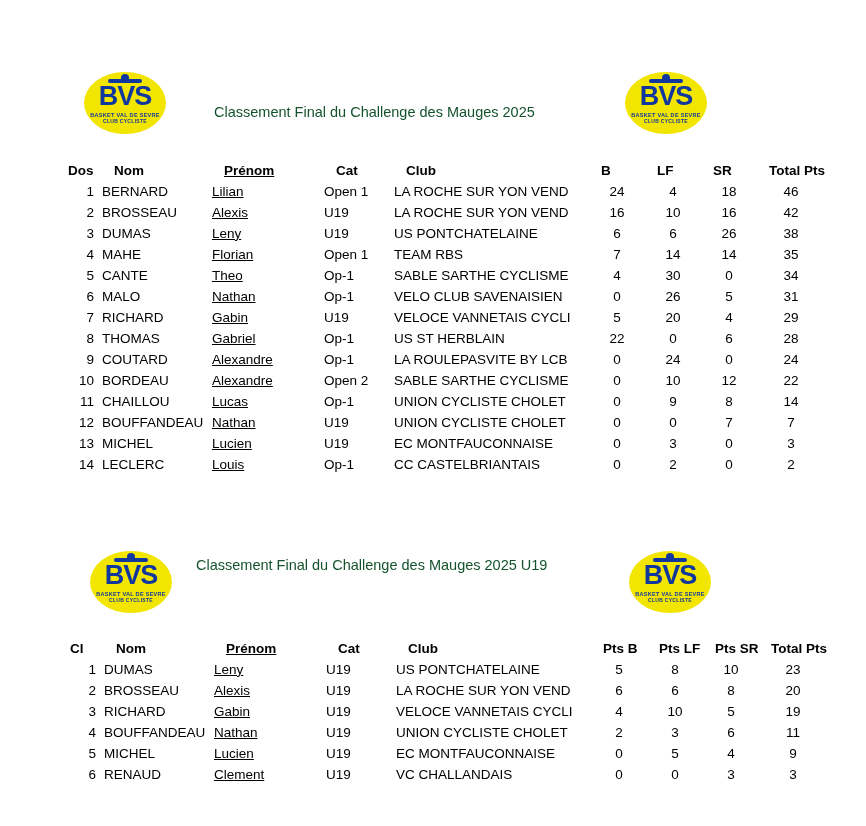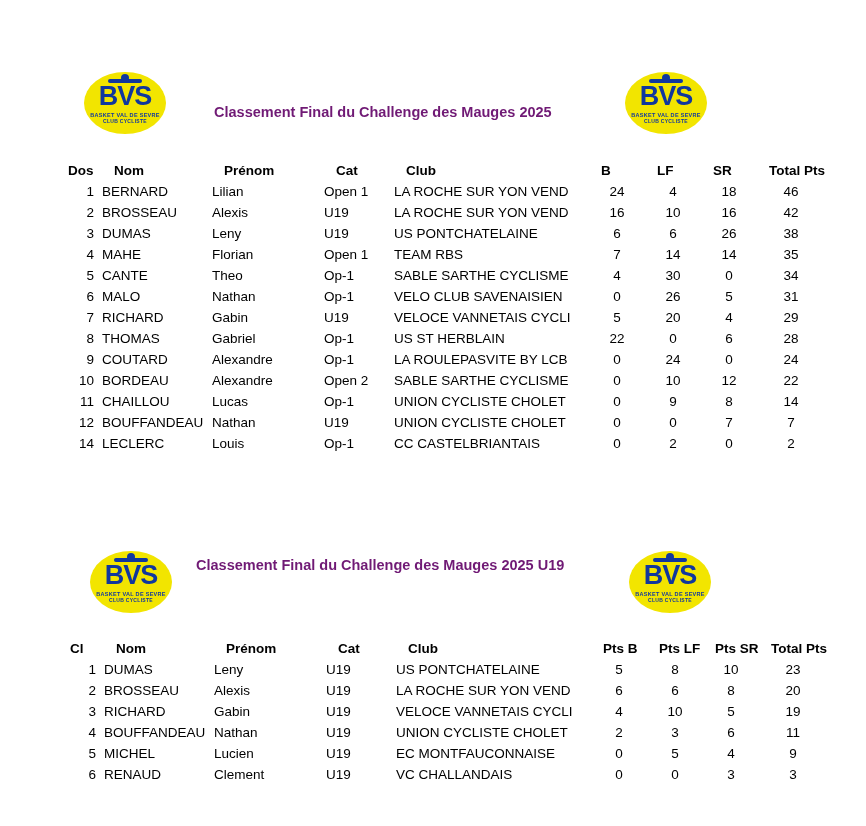--- a/index.html
+++ b/index.html
@@ -86,23 +86,23 @@
     font-size: 5px;
     font-weight: bold;
     color: #10379e;
     letter-spacing: 0.3px;
   }
 
   
   .doc-title {
     position: absolute;
     font-family: "Liberation Sans", sans-serif;
-    font-weight: bold;
+    font-weight: normal;
     font-size: 14.5px;
-    color: #701a75;
+    color: #14532d;
     white-space: nowrap;
   }
 
   
   table.rank {
     position: absolute;
     border-collapse: collapse;
     font-size: 13.5px;
     table-layout: fixed;
   }
@@ -115,21 +115,21 @@
     margin-left: 8px;
   }
   table.rank td {
     padding: 2.5px 0;
     white-space: nowrap;
     overflow: hidden;
     line-height: 16px;
   }
   .c-pos   { width: 34px;  text-align: right; padding-right: 8px !important; }
   .c-nom   { width: 98px;  }
-  .c-pre   { width: 100px; }
+  .c-pre   { width: 100px; text-decoration: underline; }
   .c-cat   { width: 58px;  }
   .c-club  { width: 183px; }
   .c-num   { width: 44px;  text-align: center; }
   .c-tot   { width: 48px;  text-align: center; }
 
   th.c-pos  { text-align: left; padding-right: 0 !important; }
   th.c-num  { text-align: center; }
   th.c-tot  { text-align: center; }
 
   .clip-cell {
@@ -376,20 +376,35 @@
         <td class="c-cat">U19</td>
         <td class="c-club">
             <span class="clip-cell">UNION CYCLISTE CHOLET</span>
           </td>
         <td class="c-num">0</td>
         <td class="c-num">0</td>
         <td class="c-num">7</td>
         <td class="c-tot">7</td>
       </tr>
       <tr>
+        <td class="c-pos">13</td>
+        <td class="c-nom">
+            <span class="clip-cell">MICHEL</span>
+          </td>
+        <td class="c-pre">Lucien</td>
+        <td class="c-cat">U19</td>
+        <td class="c-club">
+            <span class="clip-cell">EC MONTFAUCONNAISE</span>
+          </td>
+        <td class="c-num">0</td>
+        <td class="c-num">3</td>
+        <td class="c-num">0</td>
+        <td class="c-tot">3</td>
+      </tr>
+      <tr>
         <td class="c-pos">14</td>
         <td class="c-nom">
             <span class="clip-cell">LECLERC</span>
           </td>
         <td class="c-pre">Louis</td>
         <td class="c-cat">Op-1</td>
         <td class="c-club">
             <span class="clip-cell">CC CASTELBRIANTAIS</span>
           </td>
         <td class="c-num">0</td>

